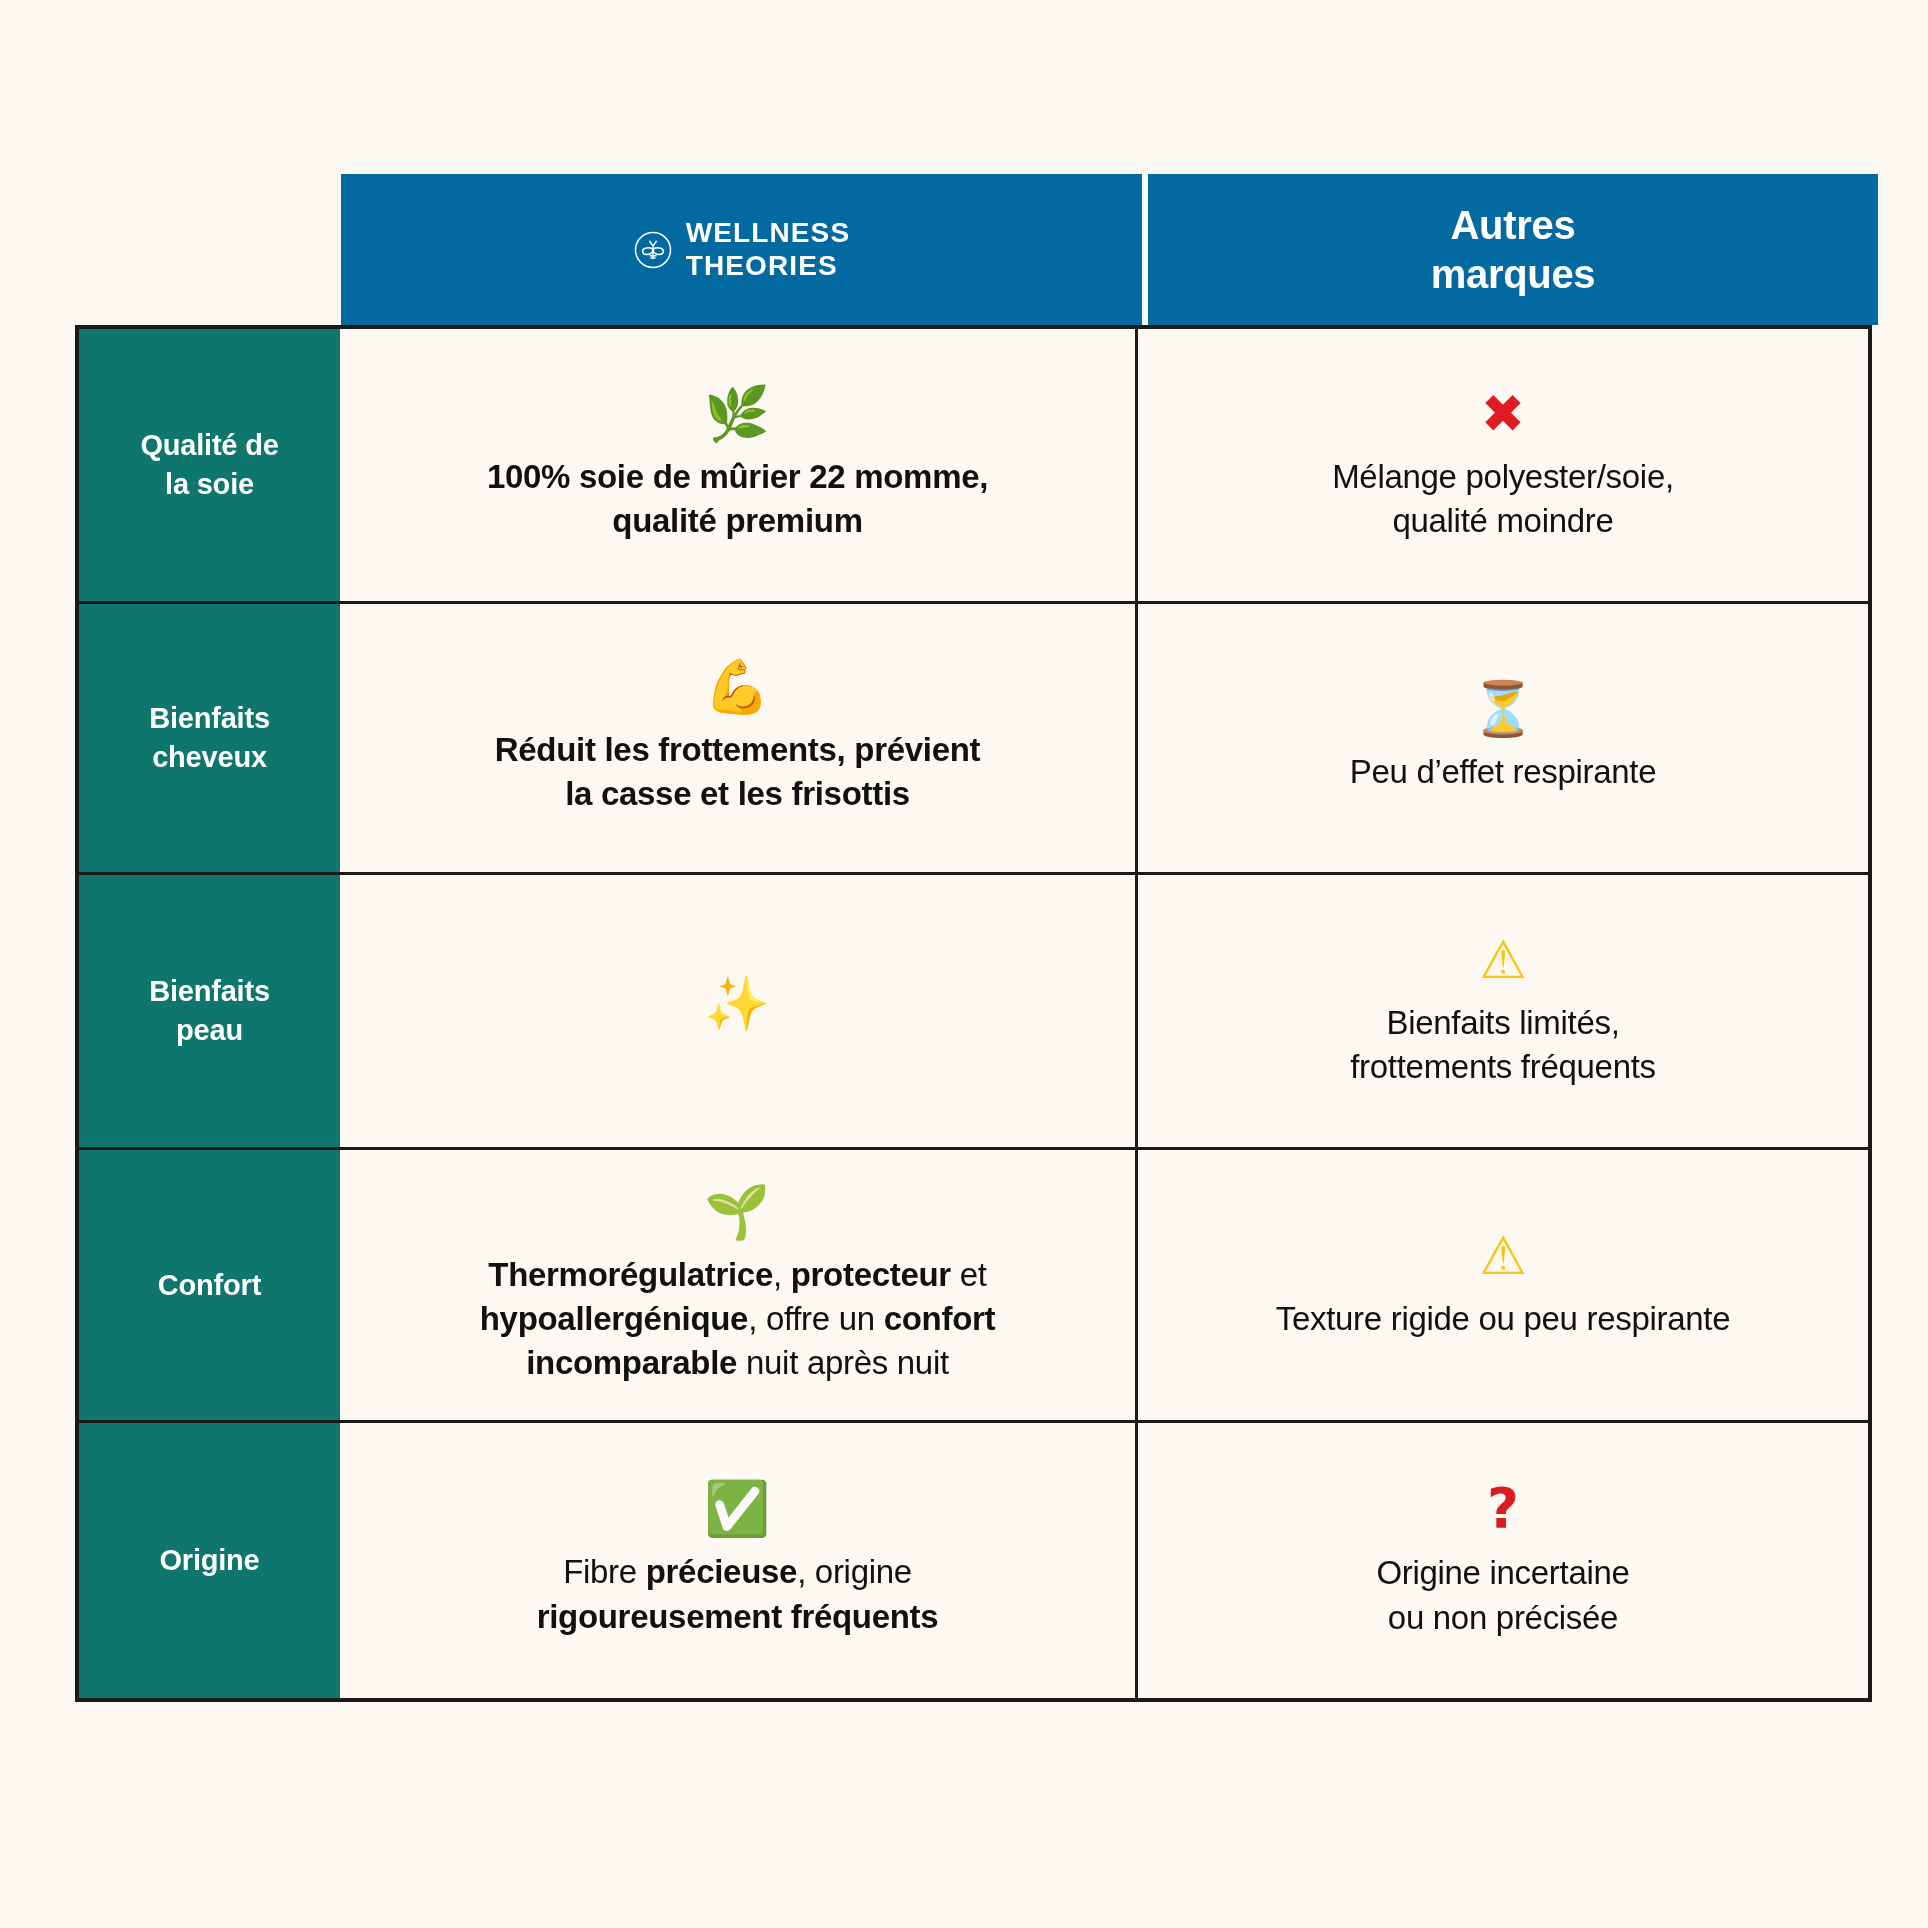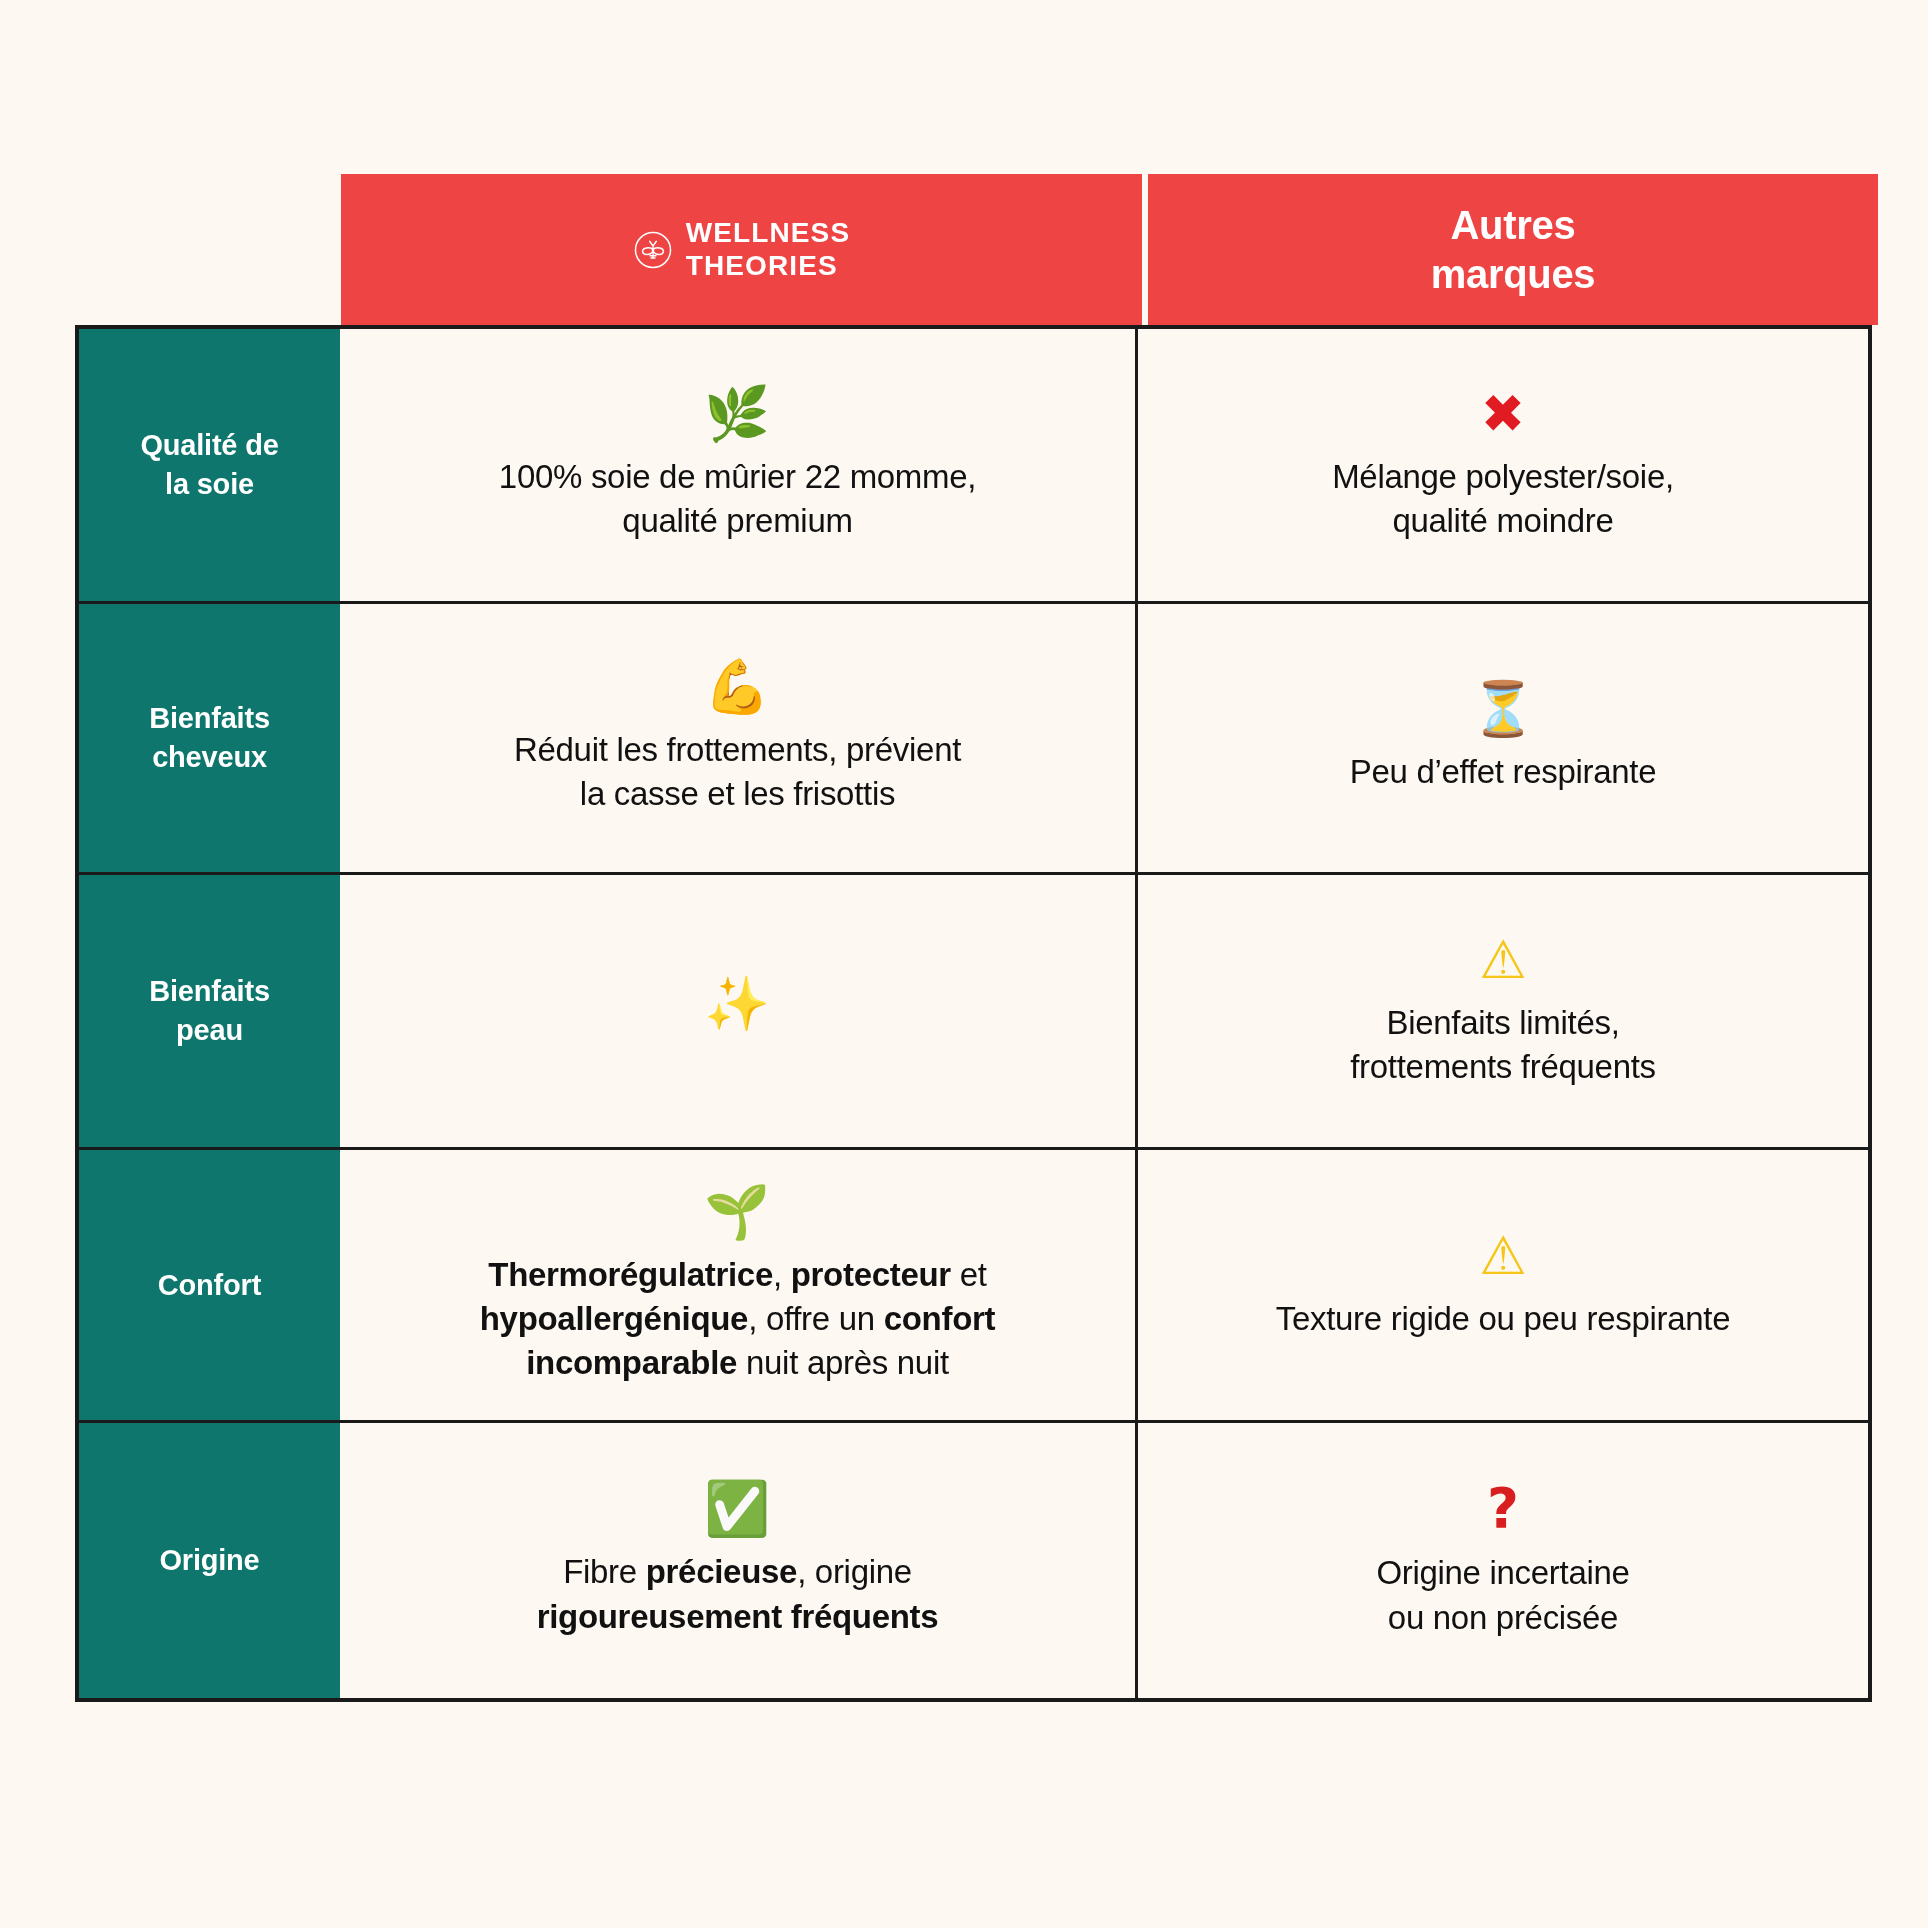--- a/index.html
+++ b/index.html
@@ -35,21 +35,21 @@
     height: 151px;
     width: 100%;
   }
   .hdr-spacer {
     width: 266px;
     flex: 0 0 266px;
     background: #FDF8F2;
   }
   .hdr-cell {
     flex: 0 0 auto;
-    background: #ef4444;
+    background: #0369a1;
     color: #FFFFFF;
     display: flex;
     align-items: center;
     justify-content: center;
     text-align: center;
   }
   .hdr-brand { width: 801px; }
   .hdr-other { width: 730px; margin-left: 6px; }
 
   
@@ -140,21 +140,21 @@
   .cell-icon.glyph-x     { color: #E11B22; font-weight: 700; }
   .cell-icon.glyph-warn  { color: #F5C518; }
   .cell-icon.glyph-quest { color: #D81E1E; font-weight: 700; font-size: 55px; }
 
   .cell-text {
     font-size: 33px;
     line-height: 1.34;
     color: #111111;
     letter-spacing: -0.3px;
   }
-  .cell-text.bold { font-weight: 400; }
+  .cell-text.bold { font-weight: 700; }
   .cell-text b { font-weight: 700; }
 
   
   .row-1 { height: 275px; }
   .row-2 { height: 271px; }
   .row-3 { height: 275px; }
   .row-4 { height: 273px; }
   .row-5 { height: 275px; }
 </style>
 </head>

